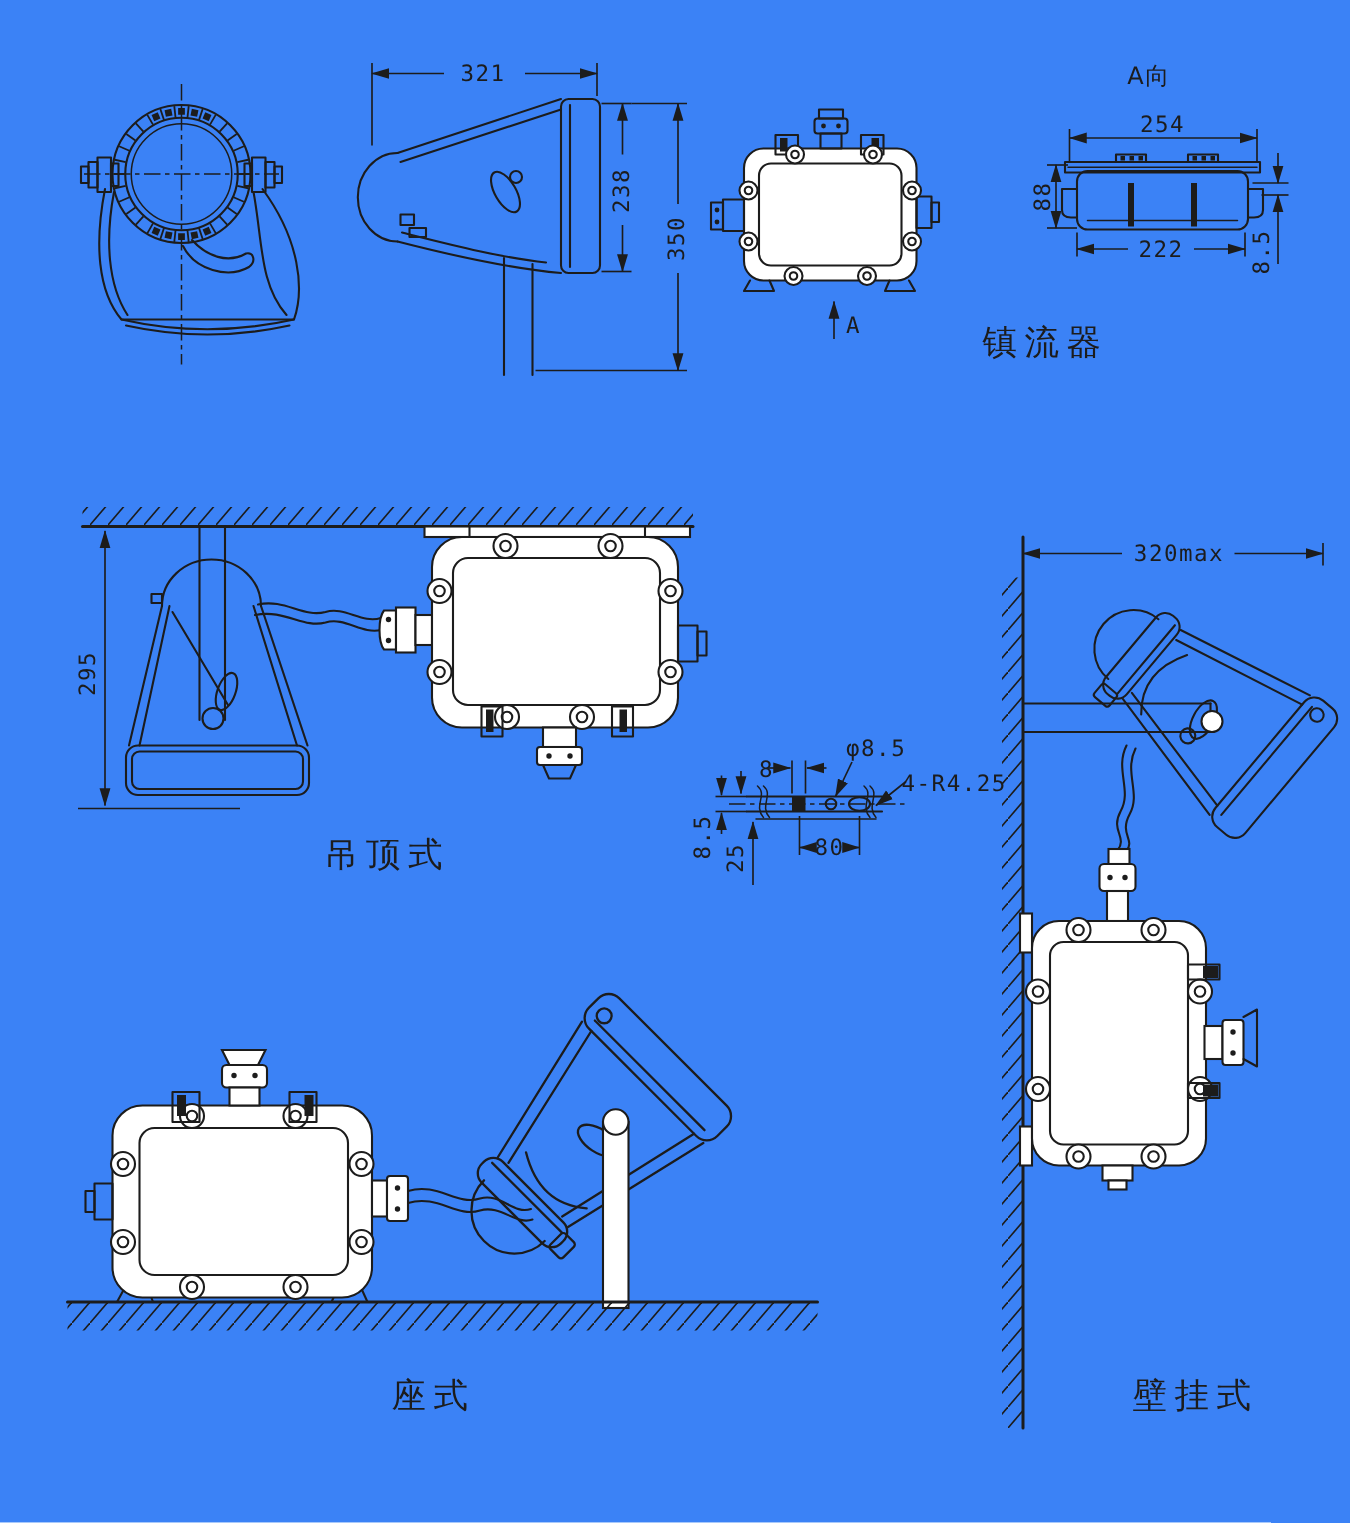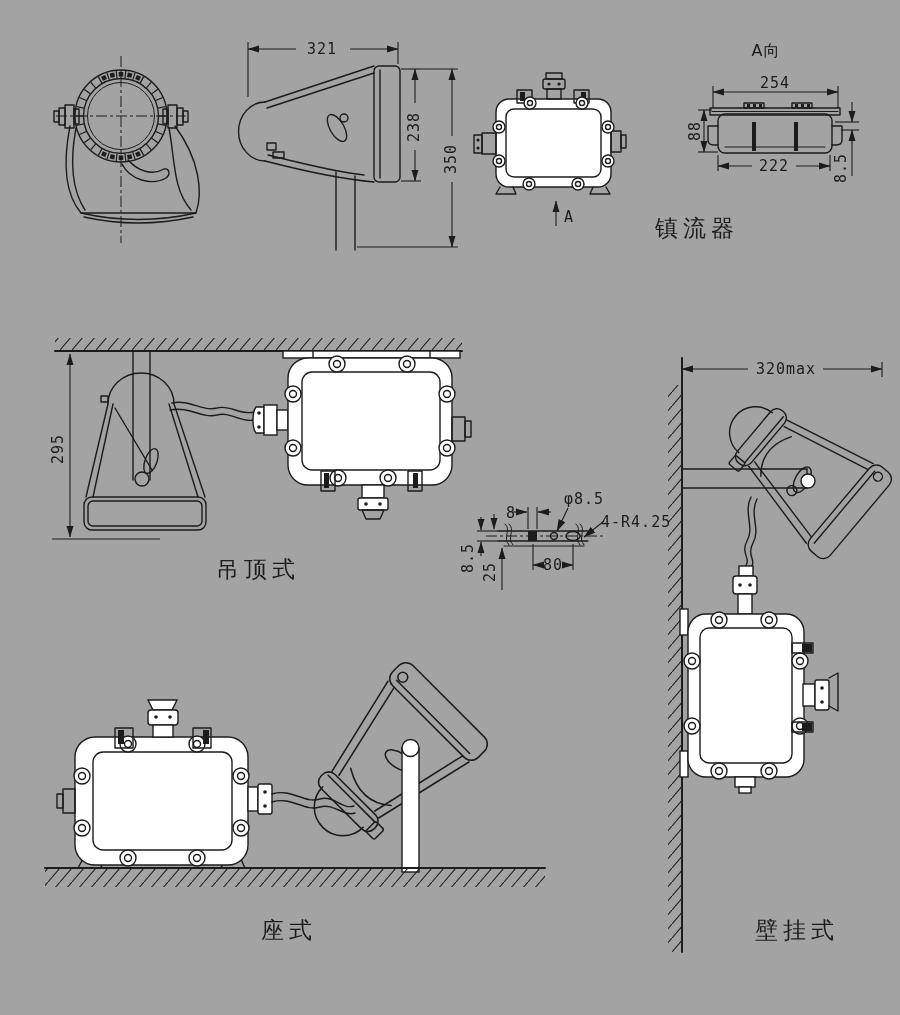--- a/index.html
+++ b/index.html
@@ -1,16 +1,16 @@
 <!DOCTYPE html>
 <html><head>
 <meta charset="utf-8">
 <style>
   html,body{margin:0;padding:0;background:#fff;}
-  .stage{position:relative;width:900px;height:1015px;background:#a3a3a3;overflow:hidden;}
+  .stage{position:relative;width:900px;height:1015px;background:#3b82f6;overflow:hidden;}
   svg{position:absolute;left:0;top:0;}
   .s{stroke:#1c1c1c;fill:none;stroke-width:1.4;stroke-linecap:round;stroke-linejoin:round;}
   .t2{stroke-width:2;}
   .thin{stroke-width:1;}
   .w{fill:#ffffff;stroke:#1c1c1c;stroke-width:1.4;}
   .b{fill:#1c1c1c;stroke:none;}
   .d{stroke:#1c1c1c;fill:none;stroke-width:1.1;}
   .dd{stroke:#1c1c1c;fill:none;stroke-width:1;stroke-dasharray:11 3 3 3;}
   text{fill:#1c1c1c;}
   .dim{font:15px "DejaVu Sans Mono","Liberation Mono",monospace;letter-spacing:1px;}

